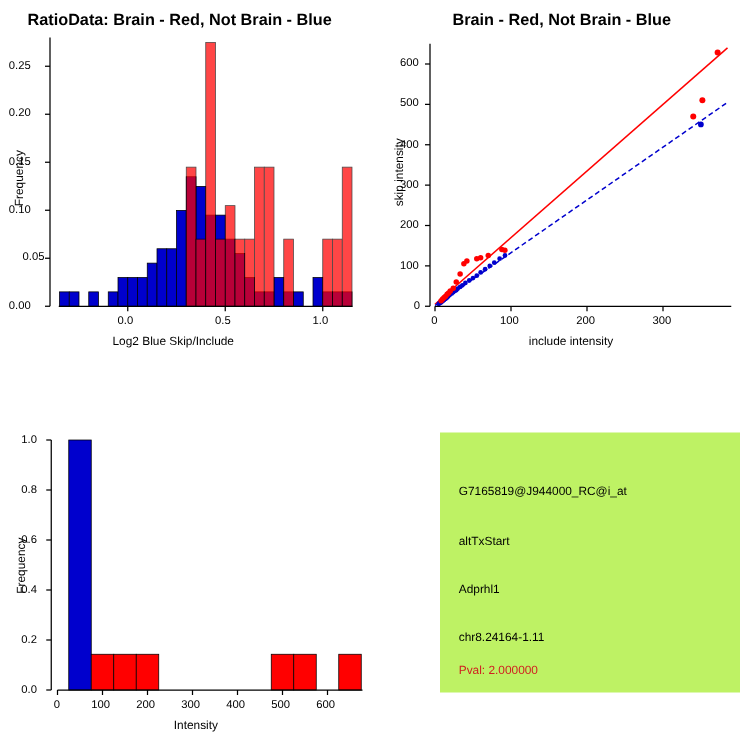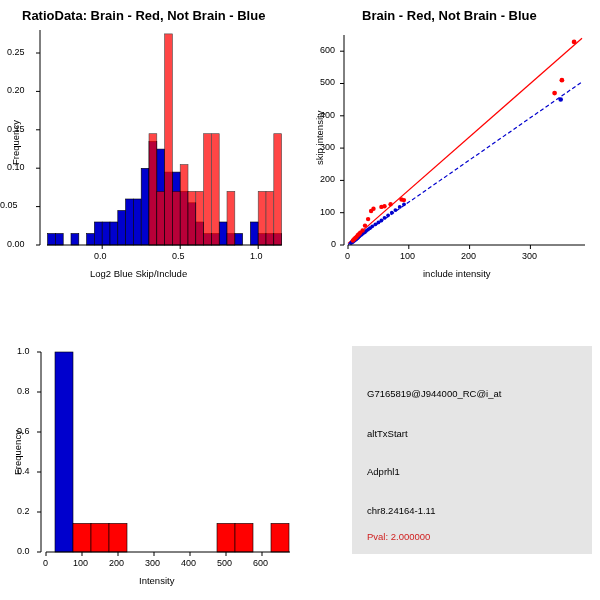--- a/index.html
+++ b/index.html
@@ -34,21 +34,21 @@
   .ylabel-rot {
     position: absolute;
     transform-origin: 0 0;
     transform: rotate(-90deg);
     font-size: 9.5px;
     white-space: nowrap;
   }
   svg { display: block; }
   .infobox {
     position: absolute;
-    background: #e5e5e5;
+    background: #bef264;
   }
   .infoline {
     position: absolute;
     font-size: 9.5px;
     color: #000;
     white-space: nowrap;
   }
   .infoline.pval { color: #d02020; }
 </style>
 </head>
@@ -121,21 +121,21 @@
       <line x1="40" y1="91.4" x2="36" y2="91.4"></line>
       <line x1="40" y1="53.0" x2="36" y2="53.0"></line>
     </g>
   </svg>
 
   <div class="tick-label" style="left:94px; top:251px;">0.0</div>
   <div class="tick-label" style="left:172px; top:251px;">0.5</div>
   <div class="tick-label" style="left:250px; top:251px;">1.0</div>
 
   <div class="tick-label" style="left:7px; top:239px;">0.00</div>
-  <div class="tick-label" style="left:0; top:200px;">0.05</div>
+  <div class="tick-label" style="left:18px; top:200px;">0.05</div>
   <div class="tick-label" style="left:7px; top:162px;">0.10</div>
   <div class="tick-label" style="left:7px; top:124px;">0.15</div>
   <div class="tick-label" style="left:7px; top:85px;">0.20</div>
   <div class="tick-label" style="left:7px; top:47px;">0.25</div>
 
   <div class="axis-label" style="position:absolute; left:90px; top:268px;">Log2 Blue Skip/Include</div>
   <div class="ylabel-rot" style="left:10px; top:165px;">Frequency</div>
 </div>
 
 <div class="panel" style="left:300px; top:0px; width:300px; height:300px;">

